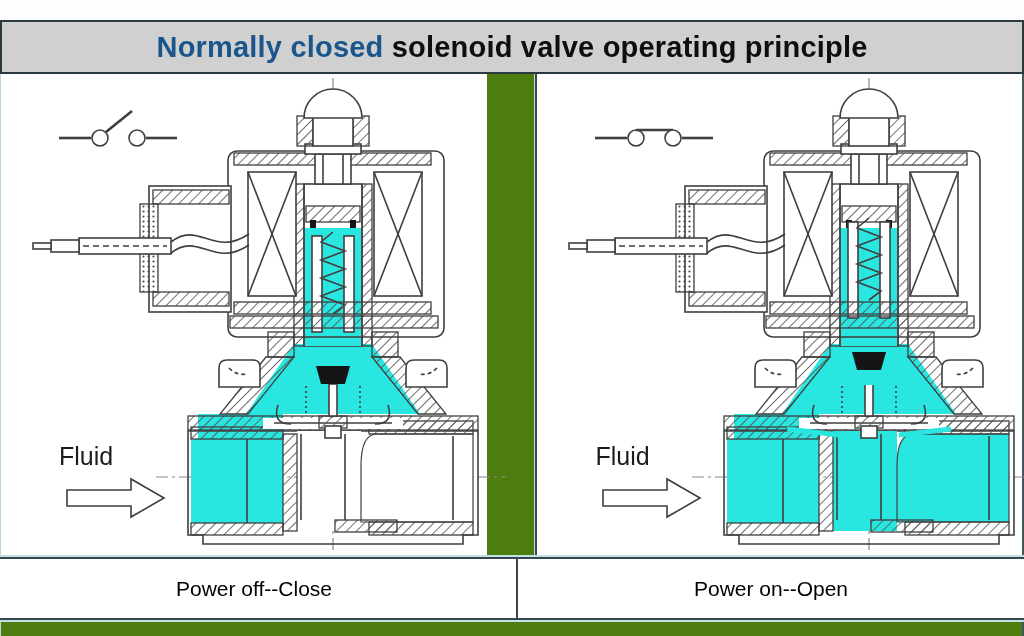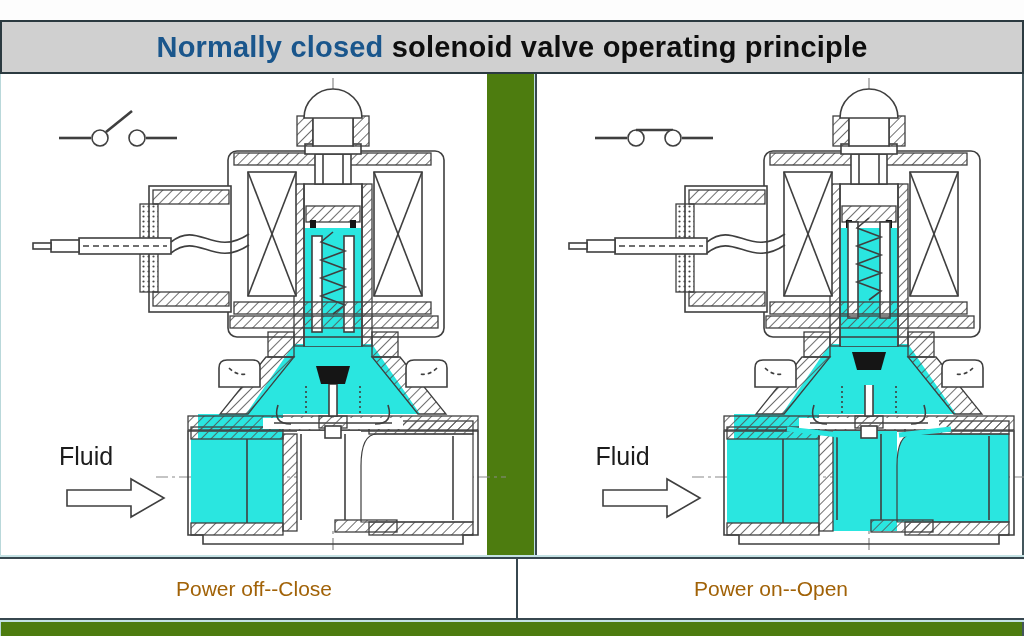--- a/index.html
+++ b/index.html
@@ -34,21 +34,21 @@
     position:absolute;left:58px;top:368px;font-size:25px;color:#1c1c1c;
   }
   .caption-bar{
     position:absolute;left:0;top:557px;width:1024px;height:59px;
     border-top:2px solid var(--frame-dark);border-bottom:2px solid var(--frame-dark);
     box-shadow:0 -2px 0 #c4e2e4, 0 2px 0 #c4e2e4;
     display:flex;background:#fff;
   }
   .caption-cell{
     width:512px;display:flex;align-items:center;justify-content:center;
-    font-size:21px;color:#a16207;box-sizing:border-box;
+    font-size:21px;color:#000000;box-sizing:border-box;
   }
   .caption-cell.right{border-left:2px solid var(--frame-dark);margin-left:8px;}
   
   .panel-off .on-only{display:none;}
   .panel-on  .off-only{display:none;}
   .panel-on .plunger-g{transform:translateY(-14px);}
   .panel-off{--chamber-fluid:var(--chamber-off);--outlet-fluid:#ffffff;}
   .panel-on {--chamber-fluid:var(--fluid);--outlet-fluid:var(--fluid);}
   
   .s {stroke:var(--line);stroke-width:1.6;fill:none;}

